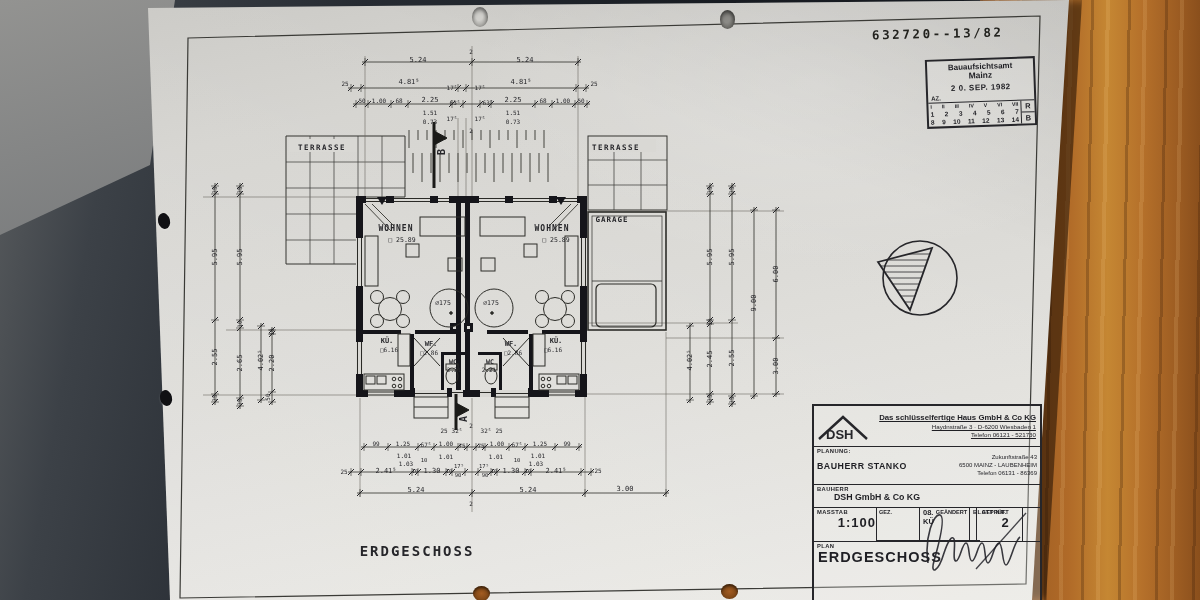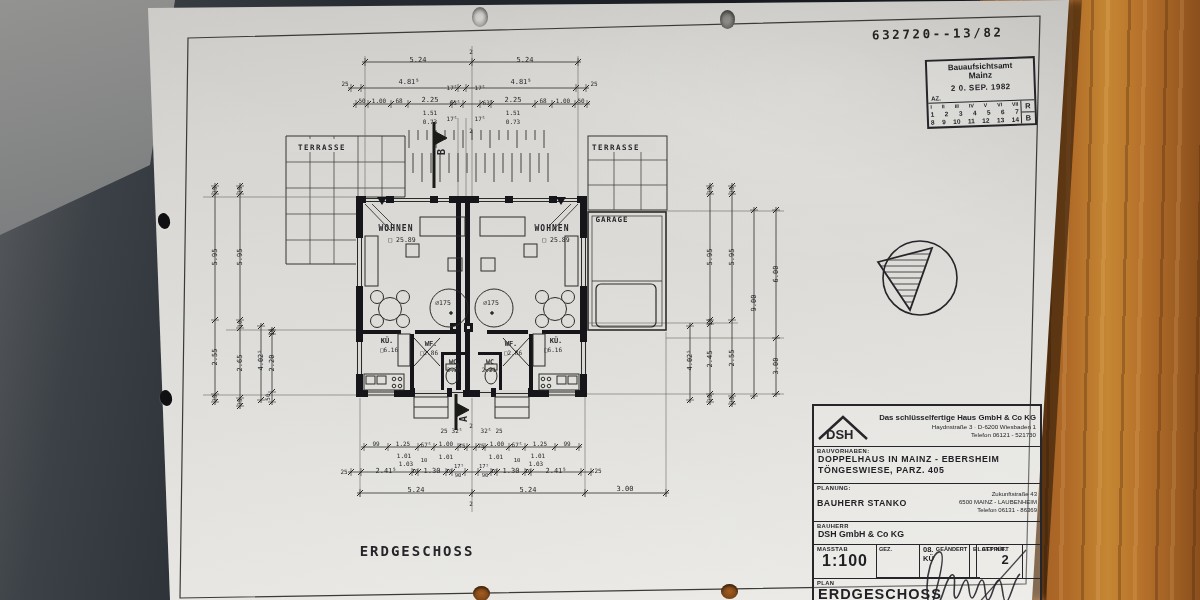--- a/index.html
+++ b/index.html
@@ -42,35 +42,35 @@
   .st-roman{font-size:5.2px;}
   .st-side{width:13px;border-left:1.4px solid #26262a;display:flex;flex-direction:column;}
   .st-side span{flex:1;display:flex;align-items:center;justify-content:center;font-size:7.5px;font-weight:bold;}
   .st-side span:first-child{border-bottom:1.2px solid #26262a;}
 
   .titleblock{position:absolute;left:812px;top:404px;width:226px;height:196px;border:2px solid #26262a;
     color:#1f1f24;display:flex;flex-direction:column;background:rgba(240,239,235,.3);}
   .tb-row{border-bottom:1.4px solid #26262a;position:relative;}
   .tb-row:last-child{border-bottom:none;}
   .tb-logo-row{height:40px;display:flex;align-items:center;}
-  .tb-company{flex:1;text-align:right;padding-right:4px;line-height:1.25;}
+  .tb-company{flex:1;text-align:right;padding-right:4px;line-height:1.25;text-decoration:underline;}
   .tb-co1{font-size:7.8px;font-weight:bold;}
   .tb-co2,.tb-co3{font-size:6.2px;}
   .lbl{font-size:5.8px;letter-spacing:.4px;padding:1px 0 0 3px;font-weight:bold;}
   .tb-bv{height:36px;}
   .tb-bv-l{font-size:8.8px;font-weight:bold;letter-spacing:.6px;padding-left:4px;line-height:1.3;}
   .tb-pl{height:37px;}
   .tb-pl-flex{display:flex;justify-content:space-between;padding:0 3px;}
   .tb-pl-name{font-size:8.8px;font-weight:bold;letter-spacing:.5px;margin-top:7px;}
   .tb-pl-addr{text-align:right;font-size:6px;line-height:1.3;}
   .tb-bh{height:22px;}
-  .tb-bh-name{font-size:8.8px;font-weight:bold;padding-left:4px;}
+  .tb-bh-name{font-size:8.8px;font-weight:bold;padding-left:20px;}
   .tb-grid{height:33px;display:flex;}
   .tb-ms{width:62px;border-right:1.4px solid #26262a;}
-  .tb-ms-v{font-size:16px;font-weight:bold;text-align:center;letter-spacing:1px;}
+  .tb-ms-v{font-size:13px;font-weight:bold;text-align:right;letter-spacing:1px;}
   .tb-gez{width:92px;border-right:1.4px solid #26262a;display:flex;}
   .tb-gez-r{flex:1;display:flex;border-bottom:1px solid #26262a;}
   .tb-gez-r:last-child{border-bottom:none;}
   .tb-gez-l{width:40px;font-size:5.6px;font-weight:bold;padding:1px 0 0 2px;border-right:1px solid #26262a;}
   .tb-gez-v{flex:1;font-size:7.5px;font-weight:bold;padding:0 0 0 3px;}
   .tb-blatt{flex:1;text-align:center;}
   .tb-blatt-v{font-size:13px;font-weight:bold;}
   .tb-plan{flex:1;}
   .tb-plan-v{font-size:14.5px;font-weight:bold;letter-spacing:1px;padding-left:4px;}
   .sig{position:absolute;left:100px;top:60px;pointer-events:none;}
@@ -652,25 +652,20 @@
       <svg width="58" height="36">
         <polyline points="5,31 29,9 53,31" fill="none" stroke="#26262a" stroke-width="2.4"></polyline>
         <text x="12" y="31" font-family="Liberation Sans, sans-serif" font-size="13" font-weight="bold" fill="#26262a">DSH</text>
       </svg>
       <div class="tb-company">
         <div class="tb-co1">Das schlüsselfertige Haus GmbH &amp; Co KG</div>
         <div class="tb-co2">Haydnstraße 3 · D-6200 Wiesbaden 1</div>
         <div class="tb-co3">Telefon 06121 - 521730</div>
       </div>
     </div>
-    <div class="tb-row tb-bv">
-      <div class="lbl">BAUVORHABEN:</div>
-      <div class="tb-bv-l">DOPPELHAUS IN MAINZ - EBERSHEIM</div>
-      <div class="tb-bv-l">TÖNGESWIESE, PARZ. 405</div>
-    </div>
     <div class="tb-row tb-pl">
       <div class="lbl">PLANUNG:</div>
       <div class="tb-pl-flex">
         <div class="tb-pl-name">BAUHERR STANKO</div>
         <div class="tb-pl-addr">
           <div>Zukunftstraße 43</div>
           <div>6500 MAINZ - LAUBENHEIM</div>
           <div>Telefon 06131 - 86369</div>
         </div>
       </div>

